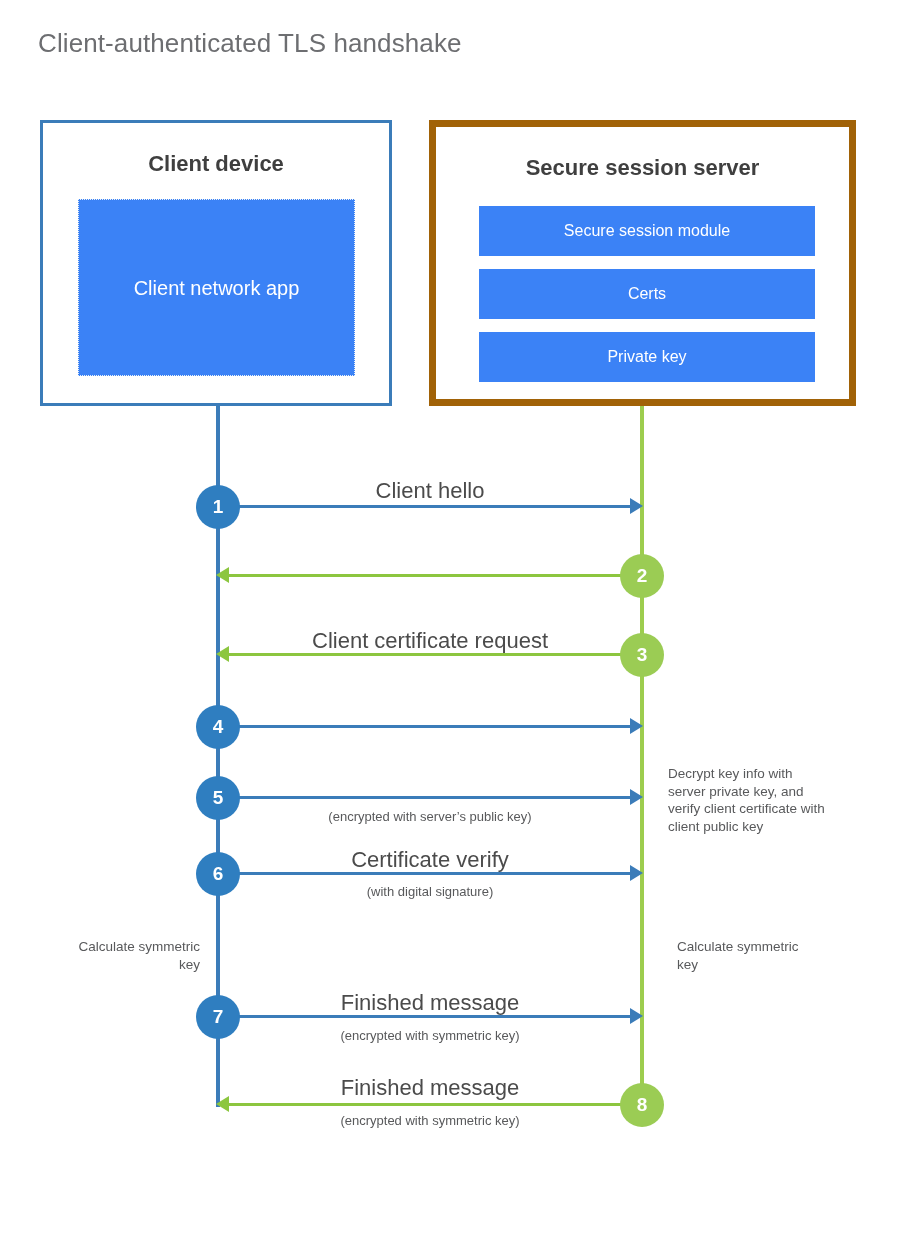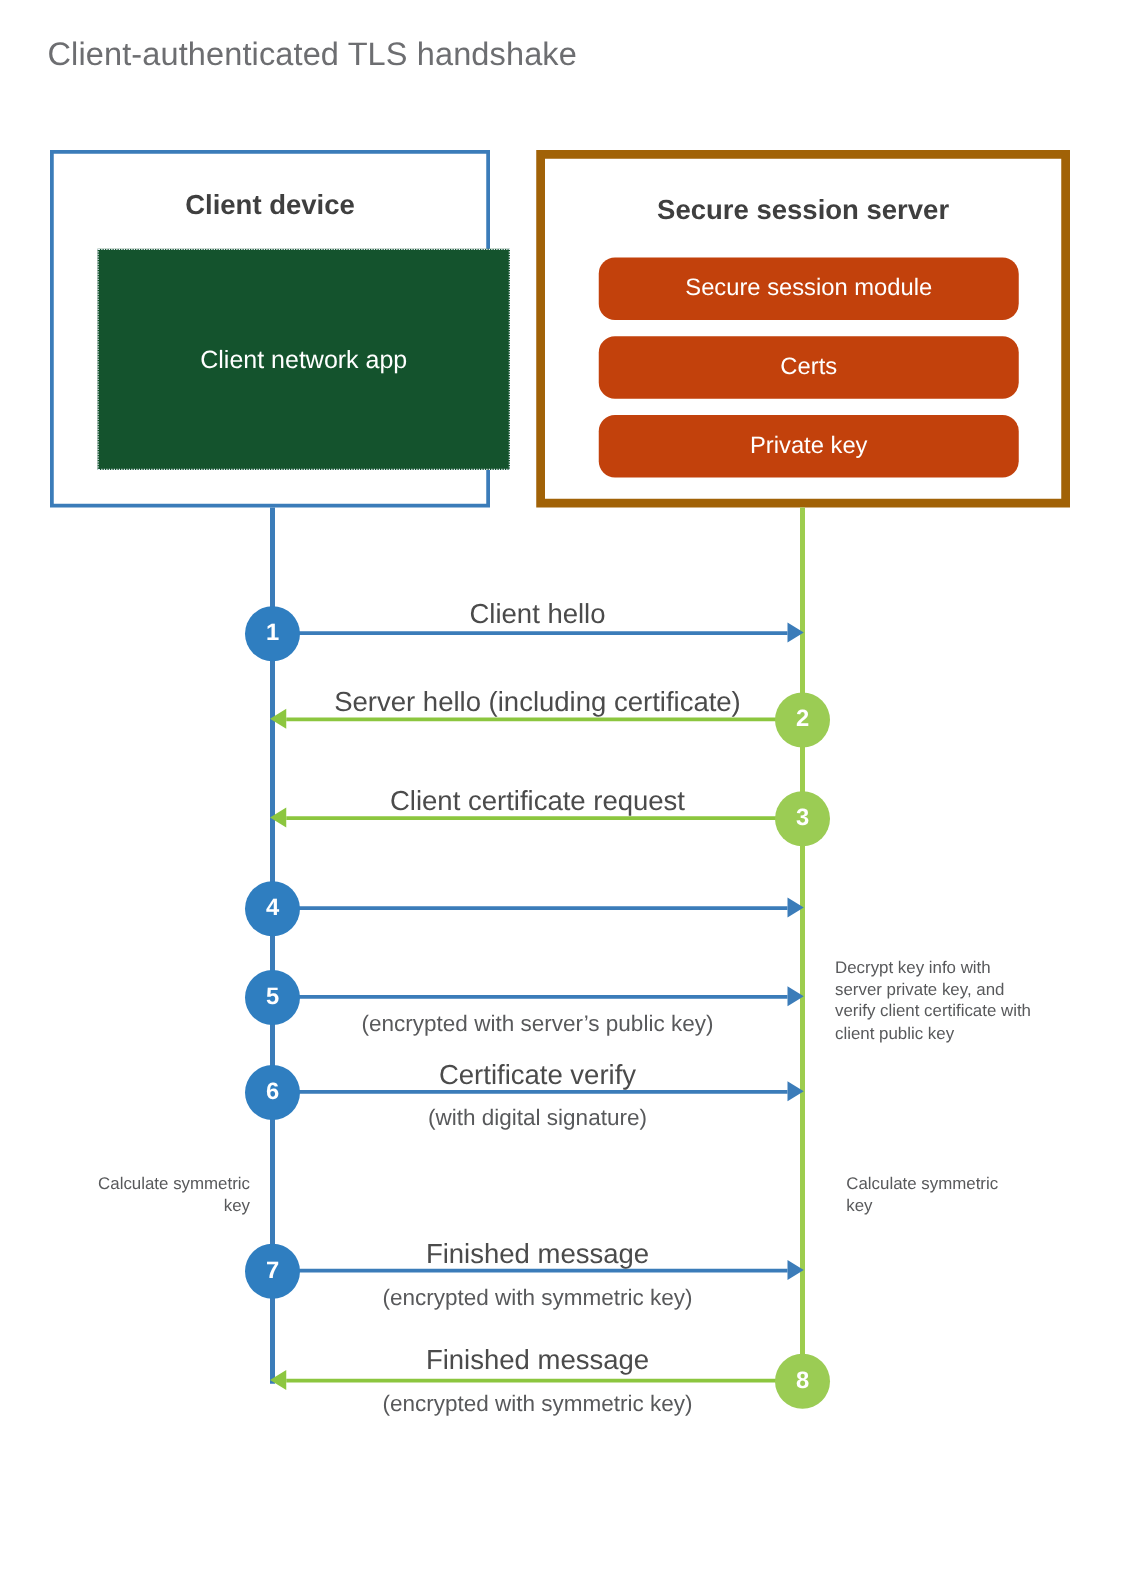--- a/index.html
+++ b/index.html
@@ -62,48 +62,47 @@
     font-size: 22px;
     font-weight: bold;
     color: #3f3f3f;
   }
 
   
   .app-block {
     position: absolute;
     left: 35px;
     top: 76px;
-    width: 330px;
+    width: 277px;
     height: 177px;
-    background: #14532d;
+    background: #3b82f6;
     border: 1px dotted #e8f0f8;
     box-sizing: border-box;
     display: flex;
     align-items: center;
     justify-content: center;
     color: #ffffff;
     font-size: 20px;
     line-height: 28px;
     text-align: center;
   }
 
   
   .mod-bar {
     position: absolute;
     left: 43px;
     width: 336px;
     height: 50px;
-    background: #c2410c;
+    background: #3b82f6;
     display: flex;
     align-items: center;
     justify-content: center;
     color: #ffffff;
-    font-size: 19px;
-    text-align: center;
-    border-radius: 13px;
+    font-size: 16px;
+    text-align: center;
   }
   .mod-bar.b0 { top: 79px; }
   .mod-bar.b1 { top: 142px; }
   .mod-bar.b2 { top: 205px; }
 
   
   .lifeline {
     position: absolute;
     width: 4px;
   }
@@ -157,21 +156,21 @@
     position: absolute;
     text-align: center;
     font-size: 22px;
     color: #4b4b4b;
     white-space: nowrap;
     z-index: 4;
   }
   .msg-sub {
     position: absolute;
     text-align: center;
-    font-size: 18px;
+    font-size: 13px;
     color: #58595b;
     white-space: nowrap;
     z-index: 4;
   }
 
   
   .side-note {
     position: absolute;
     font-size: 13.5px;
     line-height: 17.5px;
@@ -200,21 +199,20 @@
   </div>
 
   <div class="lifeline client" style="top:406px; height:701px;"></div>
   <div class="lifeline server" style="top:406px; height:699px;"></div>
 
   <div class="msg-label" style="left:218px; top:478px; width:424px;">Client hello</div>
   <div class="arrow-line blue" style="left:218px; top:505px; width:412px;"></div>
   <div class="arrow-head right blue" style="left:630px; top:498px;"></div>
   <div class="step-circle blue" style="left:196px; top:485px;">1</div>
 
-  <div class="msg-label" style="left:218px; top:549px; width:424px;">Server hello (including certificate)</div>
   <div class="arrow-line green" style="left:229px; top:574px; width:413px;"></div>
   <div class="arrow-head left green" style="left:216px; top:567px;"></div>
   <div class="step-circle green" style="left:620px; top:554px;">2</div>
 
   <div class="msg-label" style="left:218px; top:628px; width:424px;">Client certificate request</div>
   <div class="arrow-line green" style="left:229px; top:653px; width:413px;"></div>
   <div class="arrow-head left green" style="left:216px; top:646px;"></div>
   <div class="step-circle green" style="left:620px; top:633px;">3</div>
 
   <div class="arrow-line blue" style="left:218px; top:725px; width:412px;"></div>

